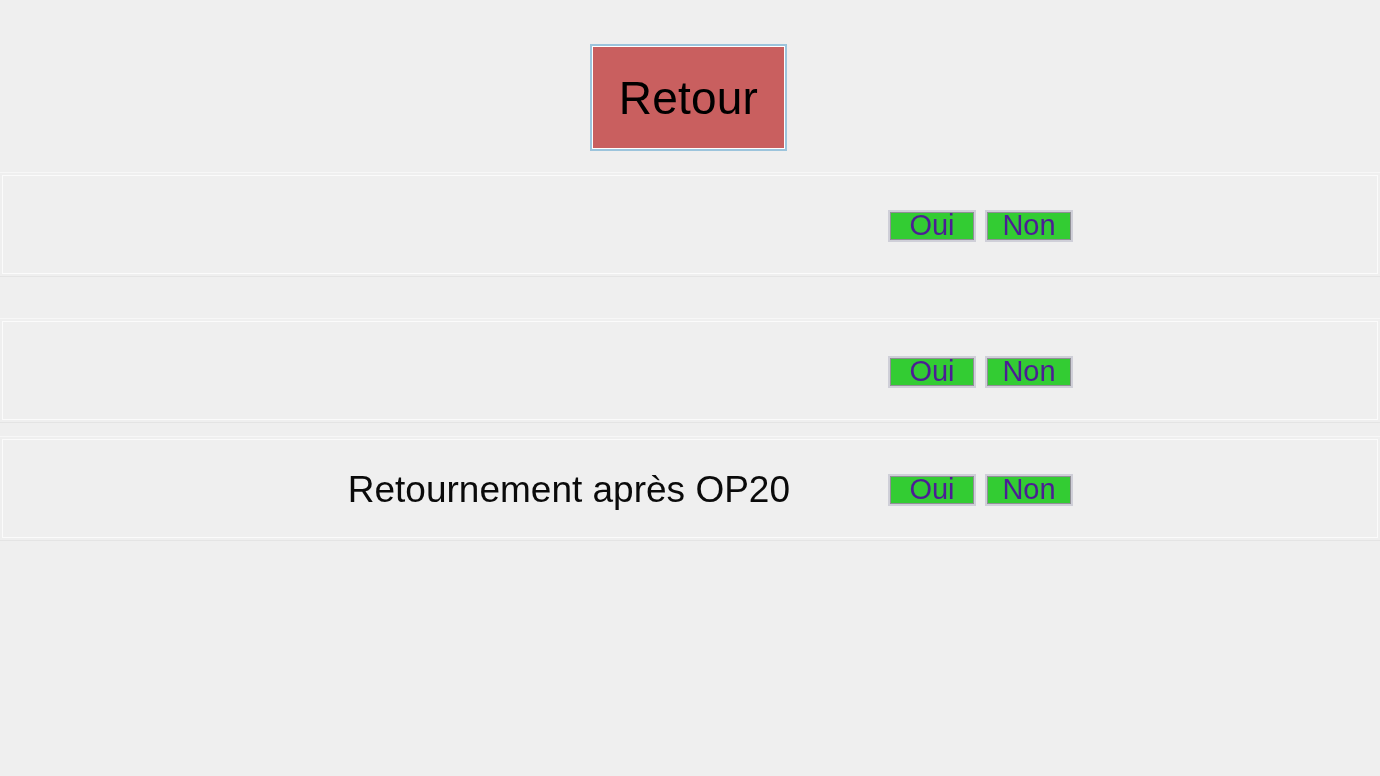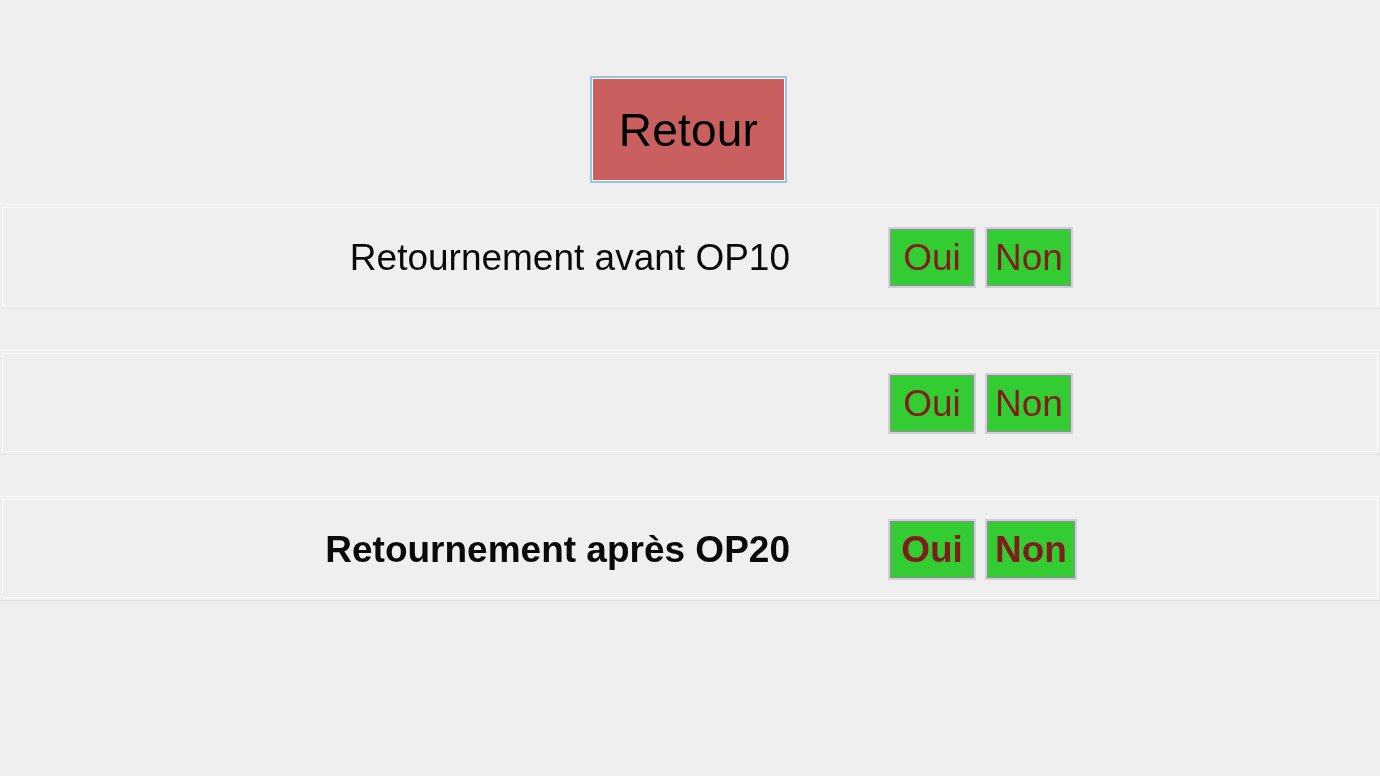--- a/index.html
+++ b/index.html
@@ -12,21 +12,20 @@
     background: #efefef;
     font-family: "Liberation Sans", sans-serif;
     overflow: hidden;
     position: relative;
   }
 
   #app {
     position: absolute;
     inset: 0;
     background: #efefef;
-    margin-top: 32px;
   }
 
   
   .top-bar {
     position: absolute;
     left: 0;
     top: 0;
     width: 1380px;
     height: 170px;
     background: #efefef;
@@ -83,21 +82,21 @@
     top: 2px;
     right: 2px;
     bottom: 2px;
     border: 1px solid #fbfbfb;
     box-sizing: border-box;
     pointer-events: none;
   }
 
   .row-1 { top: 172px; }
   .row-2 { top: 318px; }
-  .row-3 { top: 464px; font-weight: bold; }
+  .row-3 { top: 436px; }
 
   .row-label {
     position: absolute;
     left: 0;
     top: 0;
     width: 790px;
     height: 105px;
     display: flex;
     align-items: center;
     justify-content: flex-end;
@@ -113,30 +112,30 @@
     left: 888px;
     top: 0;
     height: 105px;
     display: flex;
     align-items: center;
     gap: 9px;
   }
 
   .choice-btn {
     min-width: 88px;
-    height: 61px;
+    height: 32px;
     box-sizing: border-box;
     background: #33cc33;
     border: 2px solid #cfcfd8;
     box-shadow: inset 0 0 0 1px #8f8f95;
     display: flex;
     align-items: center;
     justify-content: center;
-    font-size: 37px;
-    color: #7f1d1d;
+    font-size: 29px;
+    color: #4c1d95;
     padding: 0 8px;
     cursor: pointer;
     user-select: none;
   }
 
   .footer-area {
     position: absolute;
     left: 0;
     top: 570px;
     width: 1380px;
@@ -148,21 +147,20 @@
 <body>
 
 <div id="app">
 
   <div class="top-bar">
     <div class="big-btn btn-retour">Retour</div>
   </div>
 
   <div class="row row-1">
     <div class="row-inner"></div>
-    <div class="row-label">Retournement avant OP10</div>
     <div class="choices">
       <div class="choice-btn">Oui</div>
       <div class="choice-btn">Non</div>
     </div>
   </div>
 
   <div class="row row-2">
     <div class="row-inner"></div>
     <div class="choices">
       <div class="choice-btn">Oui</div>

